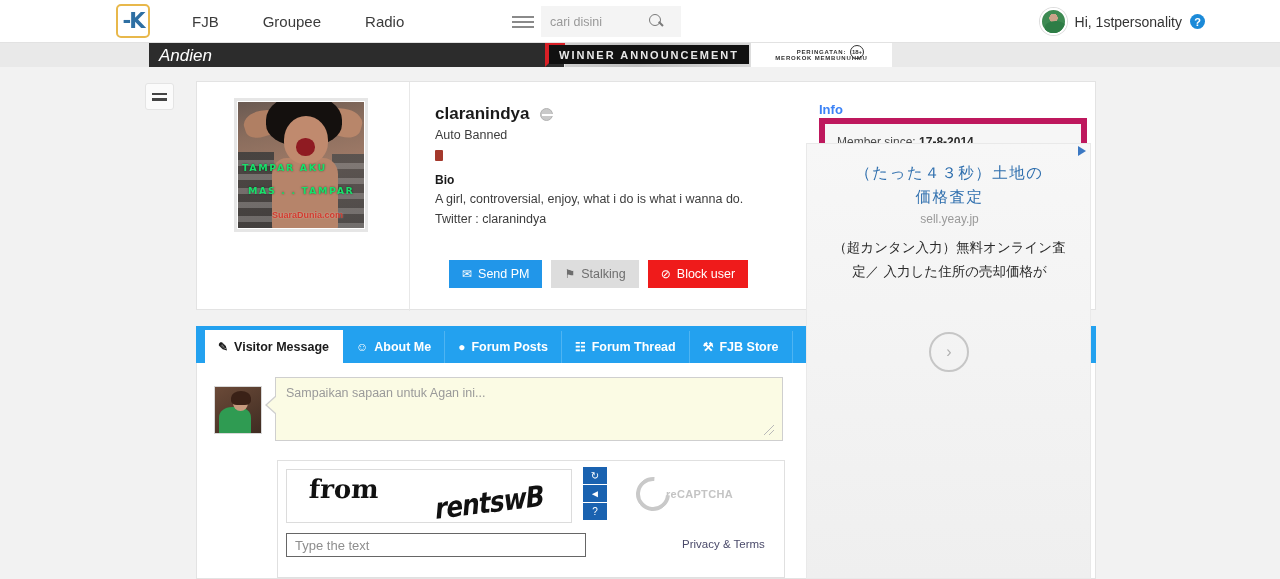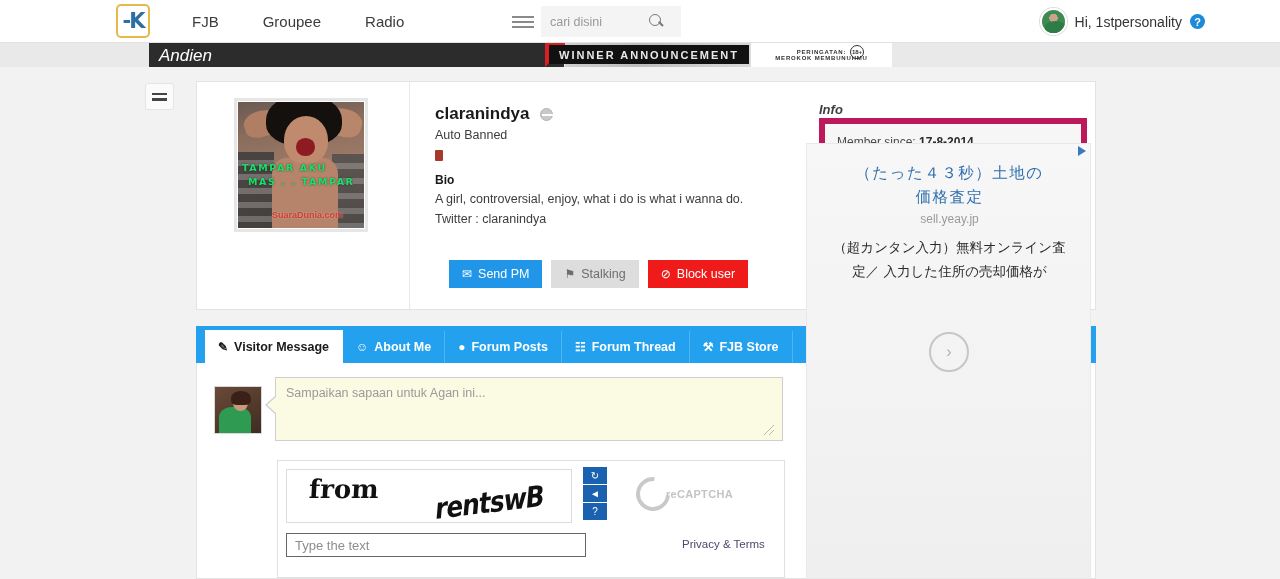--- a/index.html
+++ b/index.html
@@ -203,21 +203,21 @@
     position: absolute; right: 0; top: 52px; width: 32px; height: 80px;
     background: repeating-linear-gradient(180deg,#4a4a4a 0 9px,#777 9px 15px);
     opacity: .8;
   }
   .avatar-text {
     position: absolute; left: 4px; top: 60px; width: 126px;
     color: #18e06a; font-weight: bold; font-size: 9.5px;
     font-family: "DejaVu Sans", sans-serif;
     letter-spacing: 1.6px; text-shadow: 0 0 2px rgba(0,0,0,.6);
   }
-  .avatar-text .l2 { display: block; margin-top: 3px; margin-left: 6px; }
+  .avatar-text .l2 { display: block; margin-top: 12px; margin-left: 6px; }
   .avatar-wm {
     position: absolute; left: 34px; bottom: 8px;
     color: #d23b2f; font-size: 9px; font-weight: bold;
     text-shadow: 0 0 2px rgba(255,255,255,.4);
   }
 
   .be-friend {
     position: absolute; left: 48px; top: 252px;
     width: 115px; height: 29px;
     background: #25a0e8; border: none; cursor: pointer;
@@ -256,21 +256,21 @@
     height: 28px; border: none; cursor: pointer;
     display: flex; align-items: center; gap: 6px;
     padding: 0 13px; font-size: 12.5px; color: #fff;
     font-family: "Liberation Sans", sans-serif;
   }
   .btn-pm { background: #2196e9; }
   .btn-stalk { background: #dddddd; color: #6e6e6e; }
   .btn-block { background: #ef1b1b; }
   .btn .ic { font-size: 12px; line-height: 1; }
 
-  .info-title { position: absolute; left: 622px; top: 20px; font-size: 13px; font-weight: bold; color: #404040; font-style: italic; }
+  .info-title { position: absolute; left: 622px; top: 20px; font-size: 13px; font-weight: bold; color: #3b82f6; }
   .info-box {
     position: absolute; left: 622px; top: 36px; width: 268px; height: 48px;
     background: #f6f6f6; border: 6px solid #be185d;
     padding: 9px 12px;
   }
   .info-line { font-size: 12px; color: #4a4a4a; line-height: 1.55; }
   .info-line b { color: #2a2a2a; }
 
   
   .tabs-bar {

